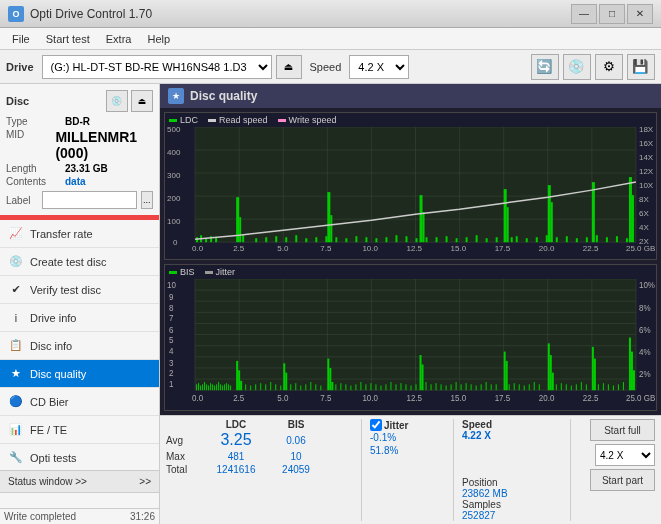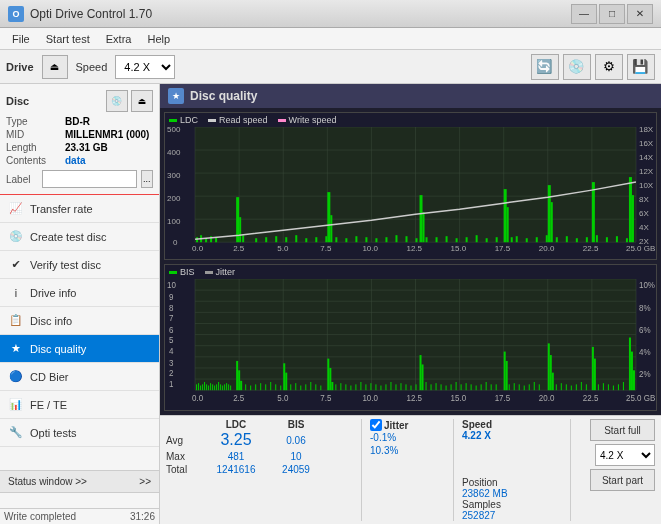--- a/index.html
+++ b/index.html
@@ -25,21 +25,21 @@
     .speed-label { font-size: 11px; color: #333; margin: 0 4px; }
     .speed-select { height: 24px; font-size: 11px; width: 60px; border: 1px solid #aaa; background: white; padding: 0 4px; }
     .toolbar-spacer { flex: 1; }
     .toolbar-icon-btn { width: 28px; height: 26px; background: #e8e8e8; border: 1px solid #aaa; cursor: pointer; display: flex; align-items: center; justify-content: center; }
 
     
     .main { display: flex; height: calc(524px - 28px - 22px - 34px); }
 
     
     .sidebar { width: 160px; background: #f5f5f5; border-right: 1px solid #ccc; display: flex; flex-direction: column; flex-shrink: 0; }
-    .disc-section { padding: 6px; border-bottom: 1px solid #ef4444; }
+    .disc-section { padding: 6px; border-bottom: 5px solid #ef4444; }
     .disc-header { display: flex; align-items: center; justify-content: space-between; margin-bottom: 4px; }
     .disc-header-text { font-size: 11px; font-weight: bold; color: #333; }
     .disc-info-row { display: flex; gap: 4px; margin: 2px 0; }
     .disc-info-key { color: #555; font-size: 10px; width: 55px; }
     .disc-info-val { color: #000; font-size: 10px; font-weight: bold; }
     .disc-info-val.blue { color: #0066cc; }
     .label-row { display: flex; align-items: center; gap: 4px; margin-top: 4px; }
     .label-input { height: 18px; width: 95px; border: 1px solid #aaa; font-size: 10px; padding: 0 2px; }
 
     .nav-items { flex: 1; overflow-y: auto; }
@@ -98,20 +98,23 @@
 
 <div class="menubar">
   <span class="menu-item">File</span>
   <span class="menu-item">Start test</span>
   <span class="menu-item">Extra</span>
   <span class="menu-item">Help</span>
 </div>
 
 <div class="toolbar">
   <span class="toolbar-label">Drive</span>
+  <select class="drive-select">
+    <option>(G:) HL-DT-ST BD-RE  WH16NS48 1.D3</option>
+  </select>
   <button class="toolbar-btn">⏏</button>
   <span class="speed-label">Speed</span>
   <select class="speed-select">
     <option>4.2 X</option>
   </select>
   <div class="toolbar-spacer"></div>
   <button class="toolbar-icon-btn">🔄</button>
   <button class="toolbar-icon-btn">💿</button>
   <button class="toolbar-icon-btn">⚙</button>
   <button class="toolbar-icon-btn">💾</button>
@@ -128,21 +131,21 @@
           <button style="width:22px;height:22px;font-size:9px;background:#e8e8e8;border:1px solid #aaa;cursor:pointer;">💿</button>
           <button style="width:22px;height:22px;font-size:9px;background:#e8e8e8;border:1px solid #aaa;cursor:pointer;">⏏</button>
         </div>
       </div>
       <div class="disc-info-row">
         <span class="disc-info-key">Type</span>
         <span class="disc-info-val">BD-R</span>
       </div>
       <div class="disc-info-row">
         <span class="disc-info-key">MID</span>
-        <span class="disc-info-val" style="font-size:10px;">MILLENMR1 (000)</span>
+        <span class="disc-info-val" style="font-size:14px;">MILLENMR1 (000)</span>
       </div>
       <div class="disc-info-row">
         <span class="disc-info-key">Length</span>
         <span class="disc-info-val">23.31 GB</span>
       </div>
       <div class="disc-info-row">
         <span class="disc-info-key">Contents</span>
         <span class="disc-info-val blue">data</span>
       </div>
       <div class="label-row">
@@ -564,21 +567,21 @@
       </div>
 
       <div style="width:1px; background:#ccc; margin:0 4px;"></div>
 
       <div style="display:flex; flex-direction:column; min-width:75px;">
         <div style="display:flex; align-items:center; gap:2px; font-size:10px; font-weight:bold; color:#333;">
           <input type="checkbox" checked="" style="width: 12px; height: 12px;">
           <span>Jitter</span>
         </div>
         <div style="font-size:10px; color:#0066cc; margin:1px 0;">-0.1%</div>
-        <div style="font-size:10px; color:#0066cc; margin:1px 0;">10.3%</div>
+        <div style="font-size:10px; color:#0066cc; margin:1px 0;">51.8%</div>
       </div>
 
       <div style="width:1px; background:#ccc; margin:0 4px;"></div>
 
       <div style="display:flex; flex-direction:column; min-width:100px;">
         <div style="font-size:10px; font-weight:bold; color:#333;">Speed</div>
         <div style="font-size:10px; color:#0066cc; font-weight:bold;">4.22 X</div>
         <div style="font-size:10px; color:#333;margin-top:36px;">Position</div>
         <div style="font-size:10px; color:#0066cc;">23862 MB</div>
         <div style="font-size:10px; color:#333;">Samples</div>

